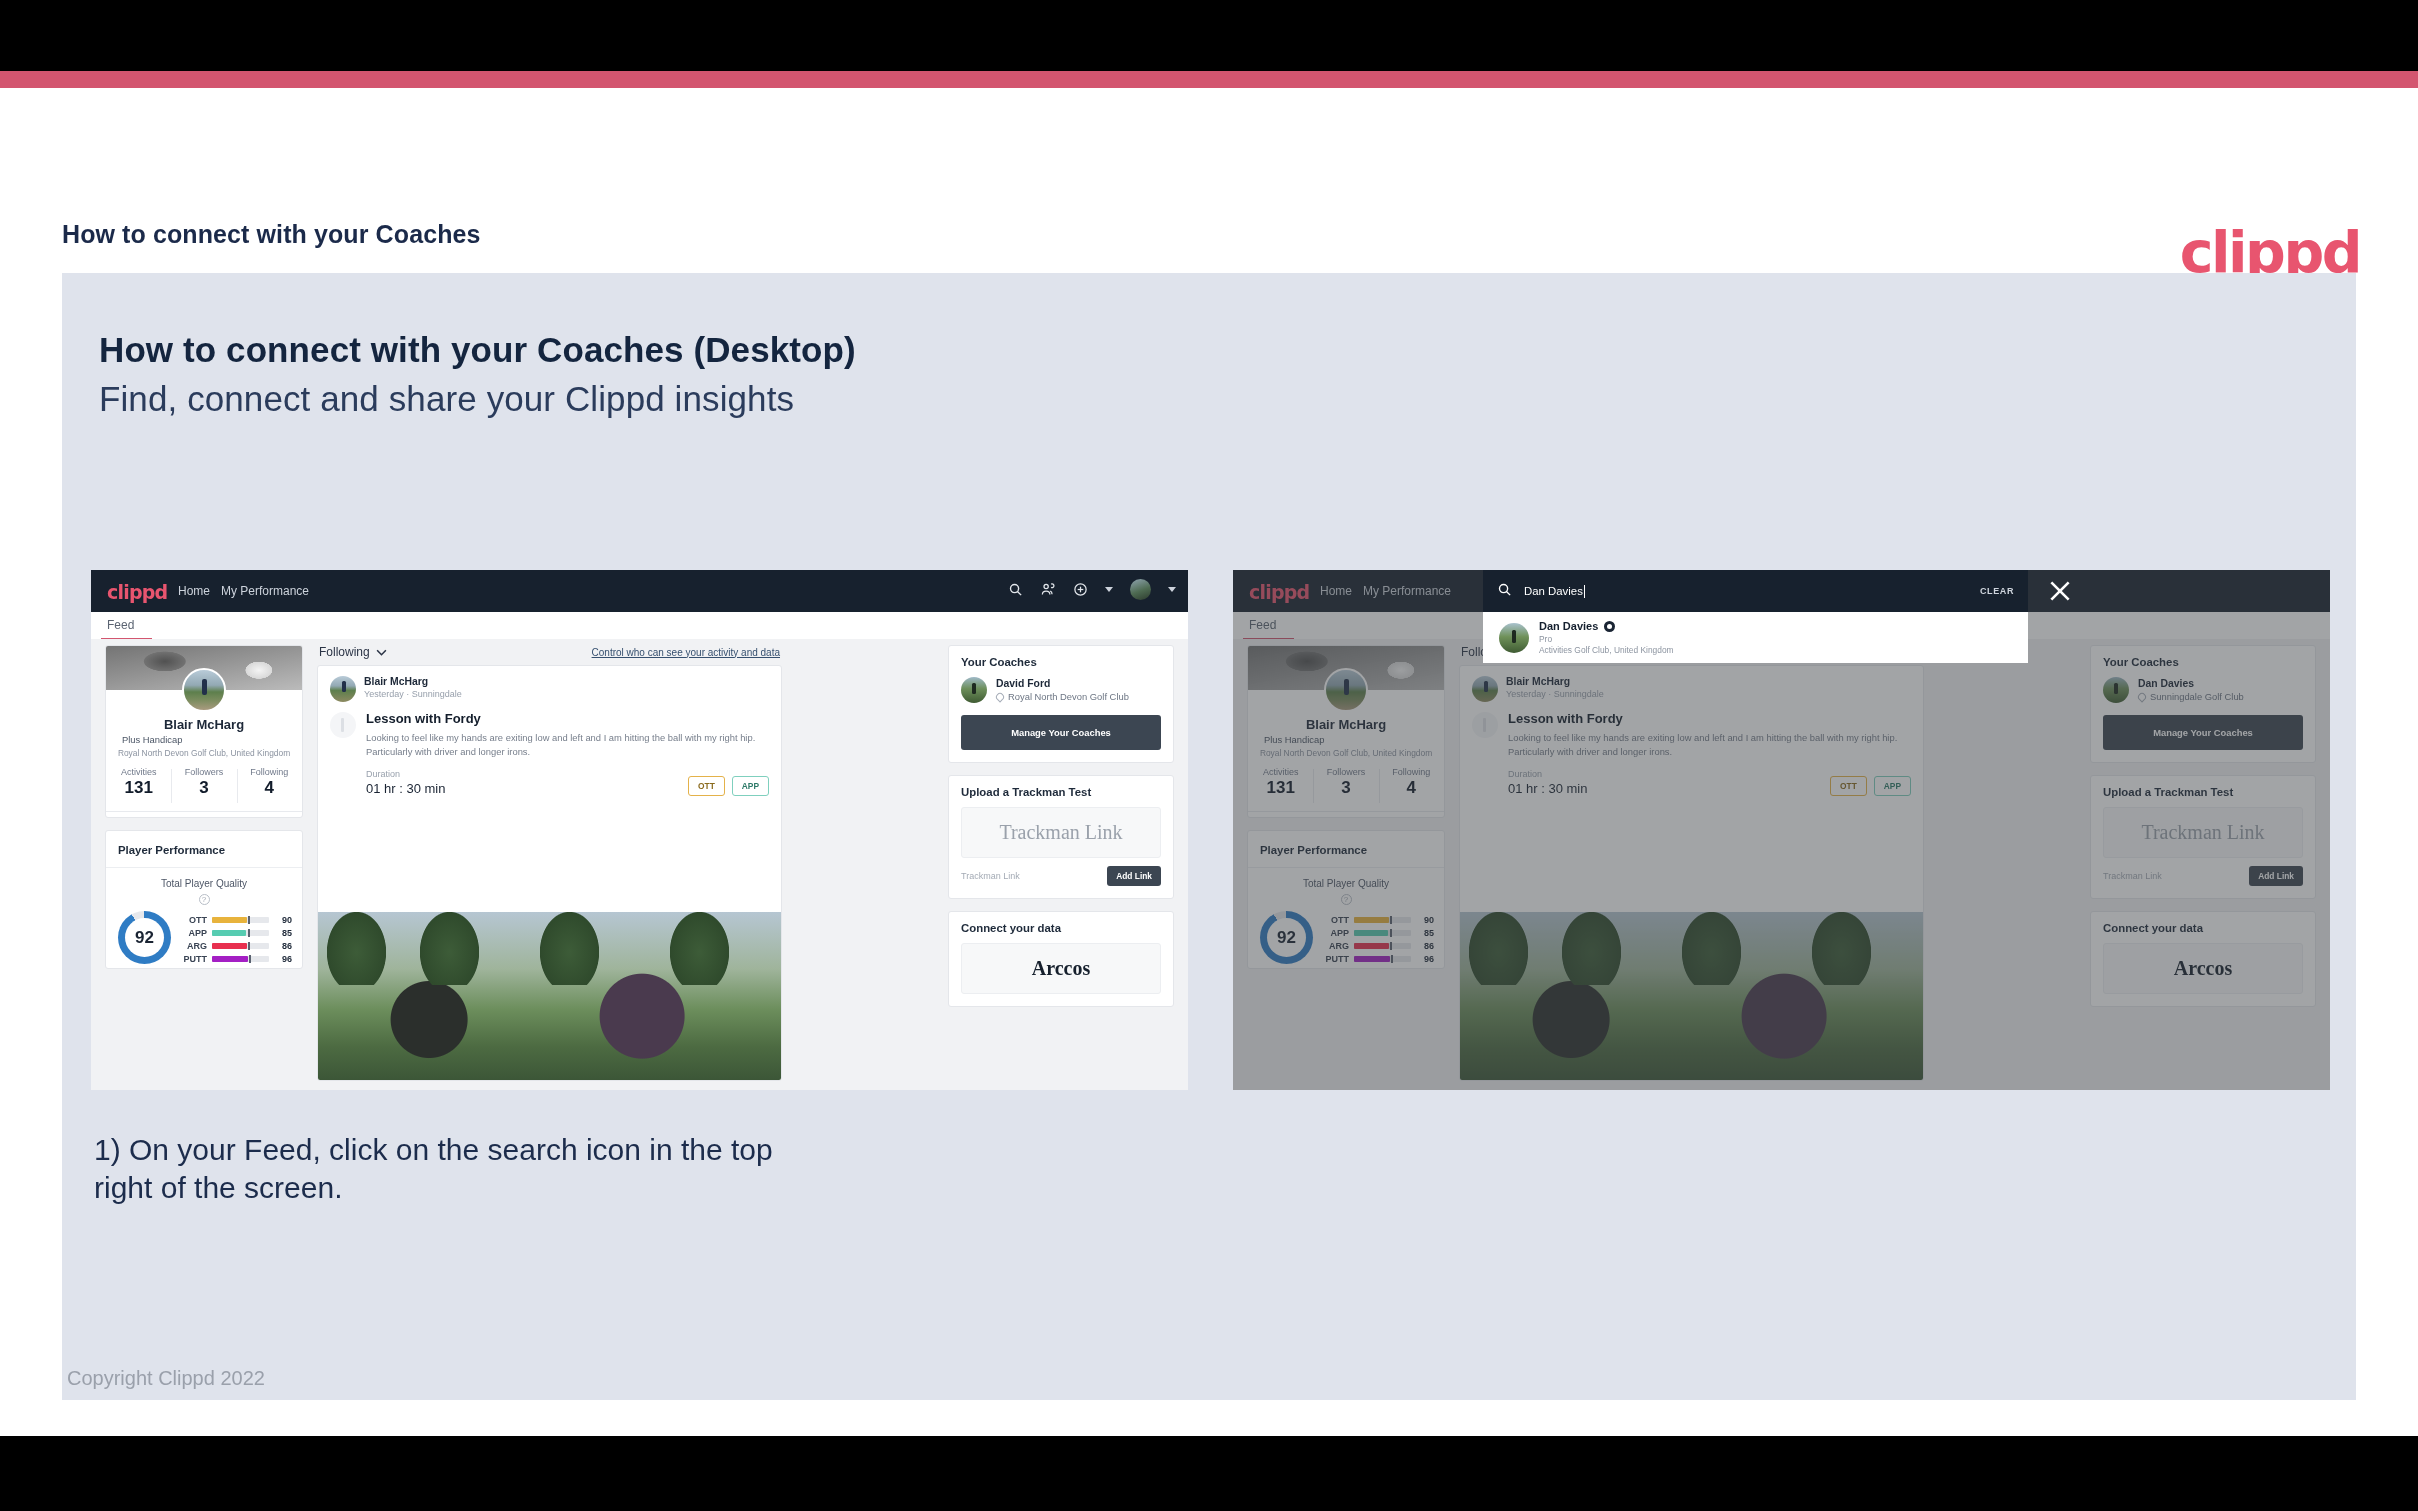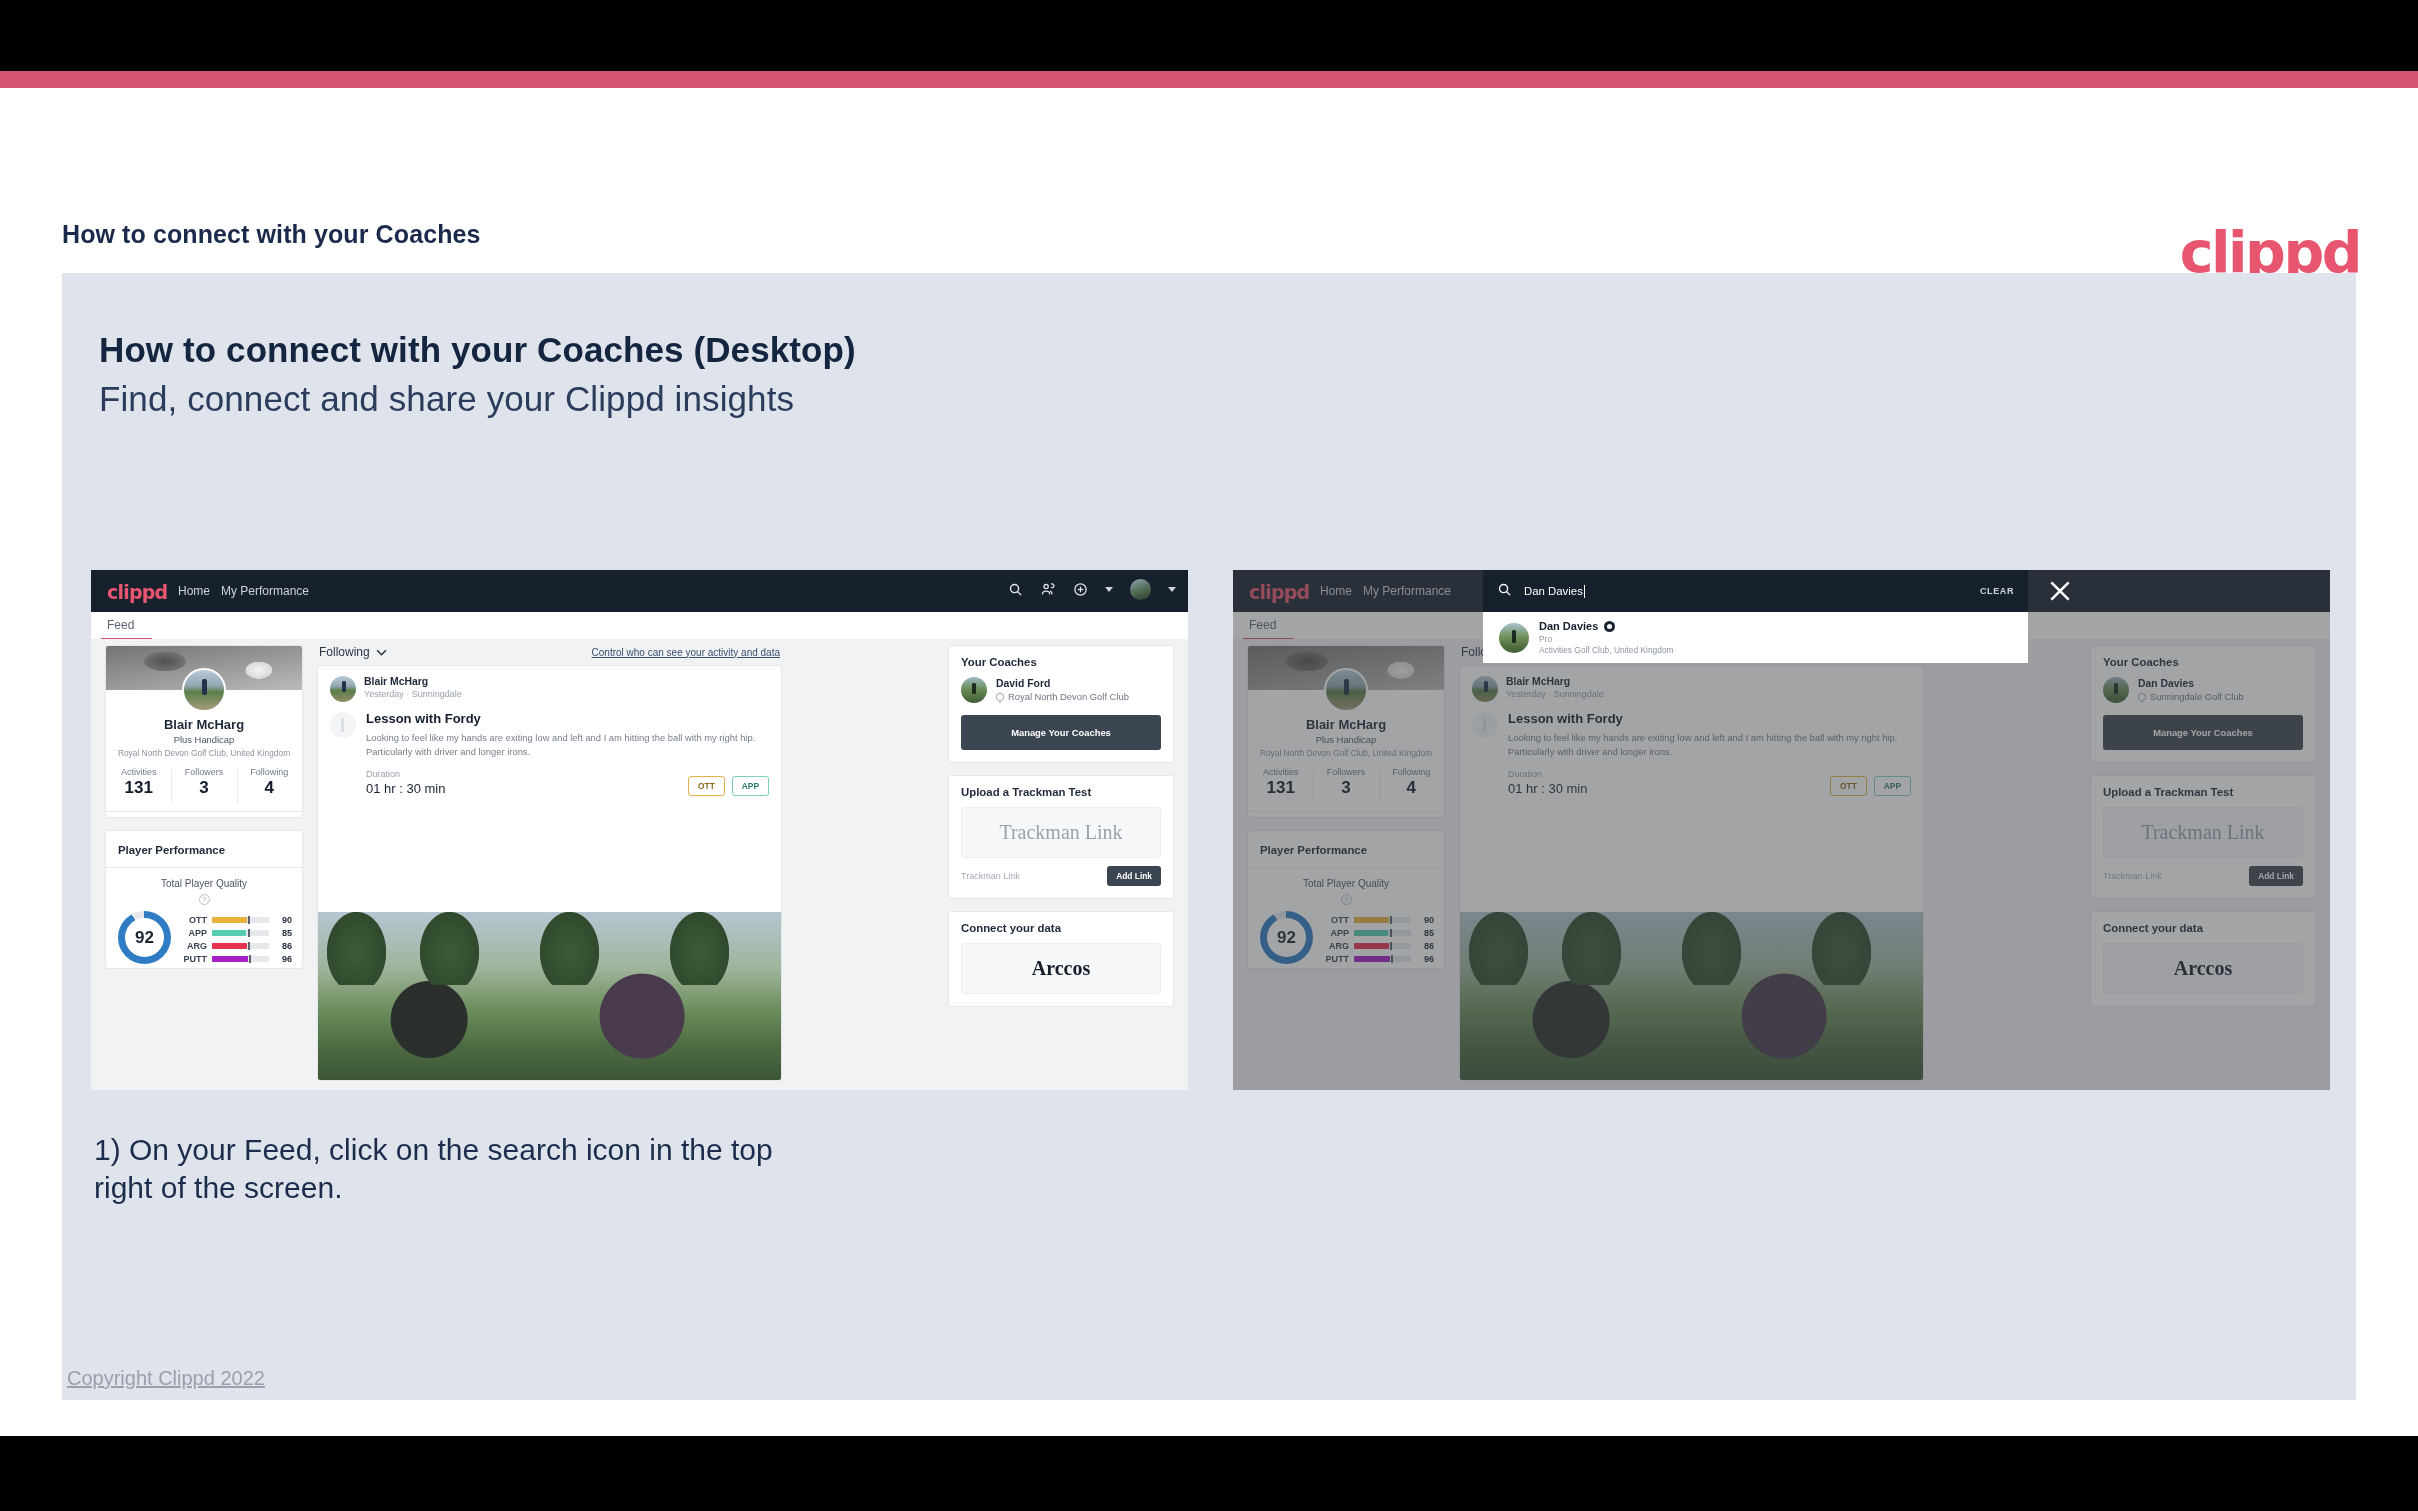--- a/index.html
+++ b/index.html
@@ -14,21 +14,21 @@
   .header { position: absolute; left: 0; top: 88px; width: 2419px; height: 156px; background: #ffffff; }
   .header-title { position: absolute; left: 62px; top: 132px; font-size: 25px; color: #1b2a4a; font-weight: 600; letter-spacing: 0.1px; }
   .header-logo { position: absolute; right: 59px; top: 131px; font-size: 57px; font-weight: 800; color: #e8556f; letter-spacing: -2.5px; font-family: "DejaVu Sans", sans-serif; }
   .header-rule { position: absolute; left: 62px; top: 242px; width: 2294px; height: 2px; background: #d3556f; }
 
   .body-panel { position: absolute; left: 62px; top: 273px; width: 2294px; height: 1127px; background: #dfe3ec; }
 
   .h1 { position: absolute; left: 99px; top: 330px; font-size: 35px; font-weight: 700; color: #14253f; letter-spacing: 0.1px; }
   .h2 { position: absolute; left: 99px; top: 379px; font-size: 35px; font-weight: 400; color: #2b3c5c; letter-spacing: 0.1px; }
 
-  .copyright { position: absolute; left: 67px; top: 1367px; font-size: 20px; color: #9aa0ab; text-decoration: underline; }
+  .copyright { position: absolute; left: 67px; top: 1367px; font-size: 20px; color: #9aa0ab; }
 
   
   .shot { position: absolute; overflow: hidden; background: #f1f2f4; }
   .shot-a { left: 91px; top: 570px; width: 1097px; height: 520px; }
   .shot-b { left: 1233px; top: 570px; width: 1097px; height: 520px; }
 
   .cap { position: absolute; font-size: 30px; line-height: 38px; color: #1c2c4c; }
   .cap-a { left: 94px; top: 1131px; width: 693px; }
   .cap-b { left: 1213px; top: 1125px; width: 693px; }
 
@@ -57,21 +57,21 @@
   .profbanner { position: absolute; left: 0; top: 0; width: 100%; height: 44px;
       background:
         radial-gradient(ellipse 22px 14px at 78% 55%, #f3f4f2 0%, #d8dad6 60%, rgba(0,0,0,0) 62%),
         radial-gradient(ellipse 34px 16px at 30% 35%, #4e5250 0%, #6e7270 60%, rgba(0,0,0,0) 63%),
         linear-gradient(170deg,#6f7573 0%,#90948f 45%,#b9bcb6 100%);
       filter: grayscale(1); }
   .profavatar { position: absolute; left: 50%; top: 22px; transform: translateX(-50%); width: 44px; height: 44px; border-radius: 50%; border: 2px solid #fff;
       background: linear-gradient(180deg,#b9cbd8 0%,#93a9b4 38%,#5d7f4c 55%,#7a8c5e 75%,#a99b7f 100%); overflow: hidden; }
   .profavatar::after { content:""; position:absolute; left: 45%; top: 22%; width: 5px; height: 16px; background: #22304a; border-radius: 2px; }
   .profname { position: absolute; left: 0; top: 71px; width: 100%; text-align: center; font-size: 13px; font-weight: 700; color: #1d2838; }
-  .profsub { position: absolute; left: 0; top: 88px; width: 100%; text-align: center; font-size: 9.4px; color: #4c5666; }
+  .profsub { position: absolute; left: 16px; top: 88px; width: 100%; text-align: left; font-size: 9.4px; color: #4c5666; }
   .profclub { position: absolute; left: 0; top: 102px; width: 100%; text-align: center; font-size: 8.4px; color: #8b93a0; }
   .statrow { position: absolute; left: 0; top: 121px; width: 100%; display: flex; }
   .stat { flex: 1; text-align: center; position: relative; }
   .stat + .stat::before { content:""; position: absolute; left: 0; top: 2px; width: 1px; height: 34px; background: #e8eaee; }
   .stat .k { font-size: 9px; color: #70798a; }
   .stat .v { font-size: 17px; font-weight: 700; color: #121c2b; margin-top: 1px; }
   .latest { position: absolute; left: 0; top: 165px; width: 100%; border-top: 1px solid #e8eaee; padding: 7px 12px 0 12px; }
 
   .perfcard { position: relative; margin-top: 12px; width: 198px; height: 139px; background: #fff; border: 1px solid #e4e6ea; border-radius: 3px; }
   .perfhead { padding: 9px 12px; border-bottom: 1px solid #eceef1; }

